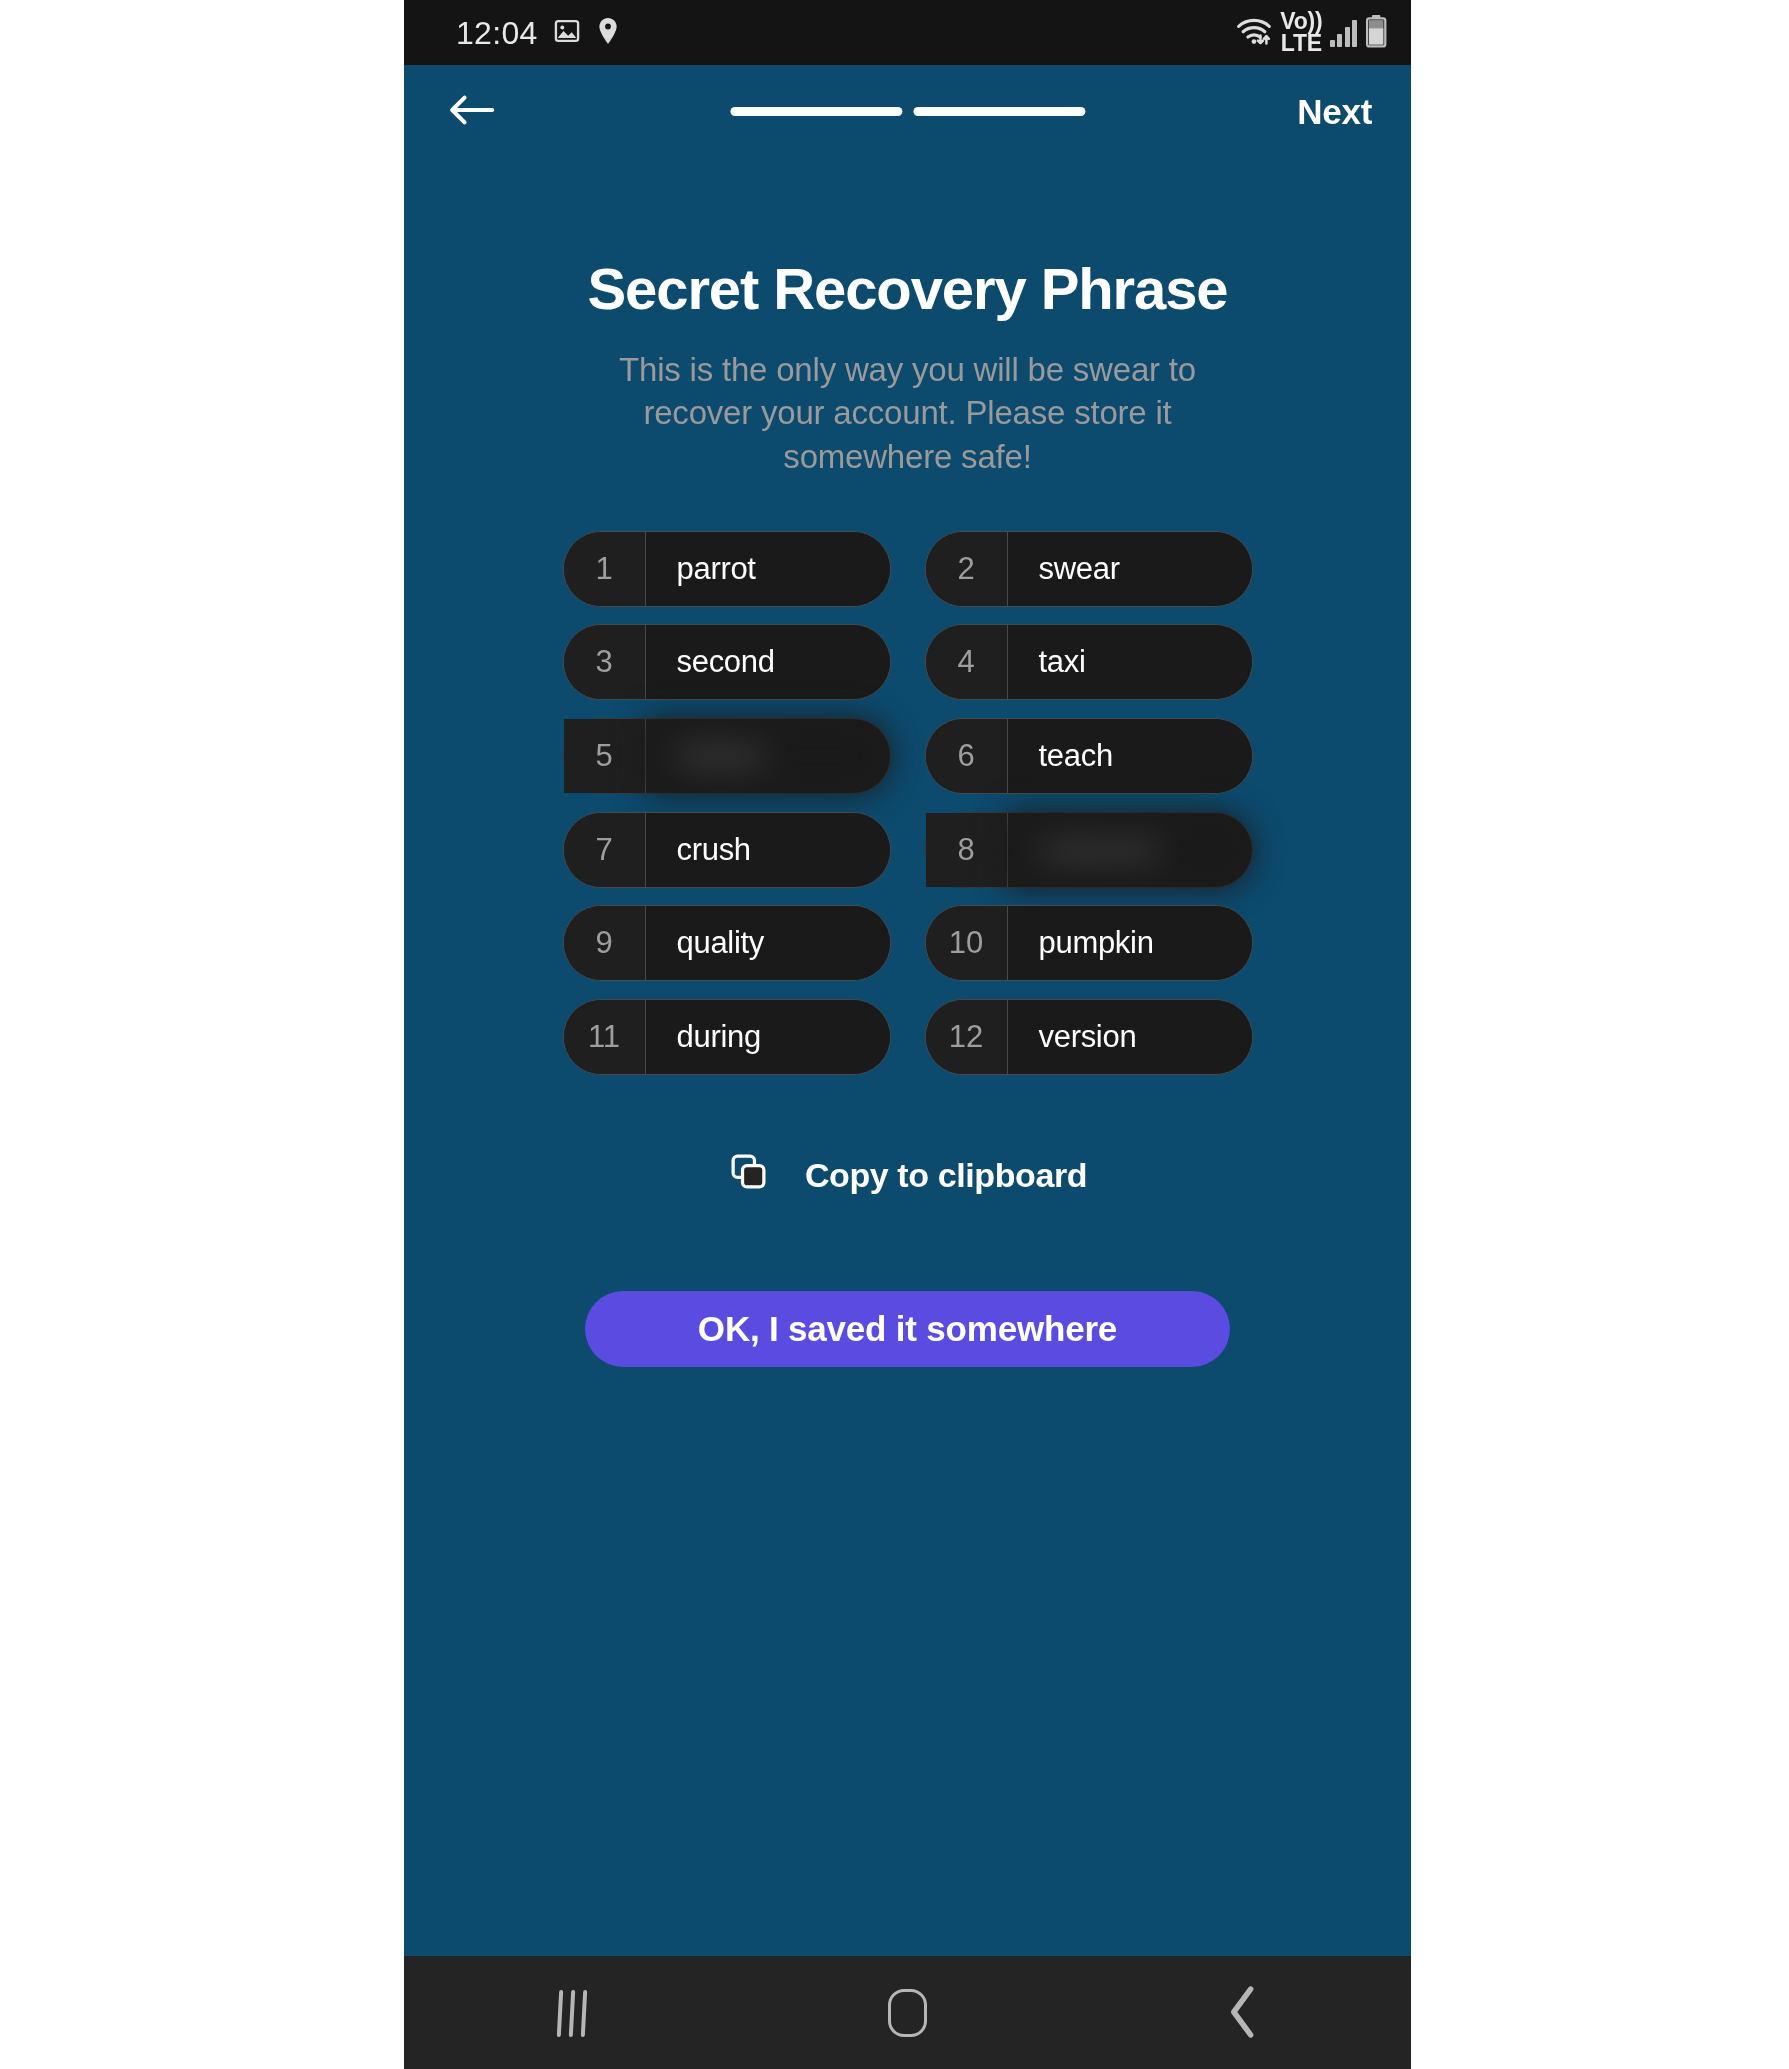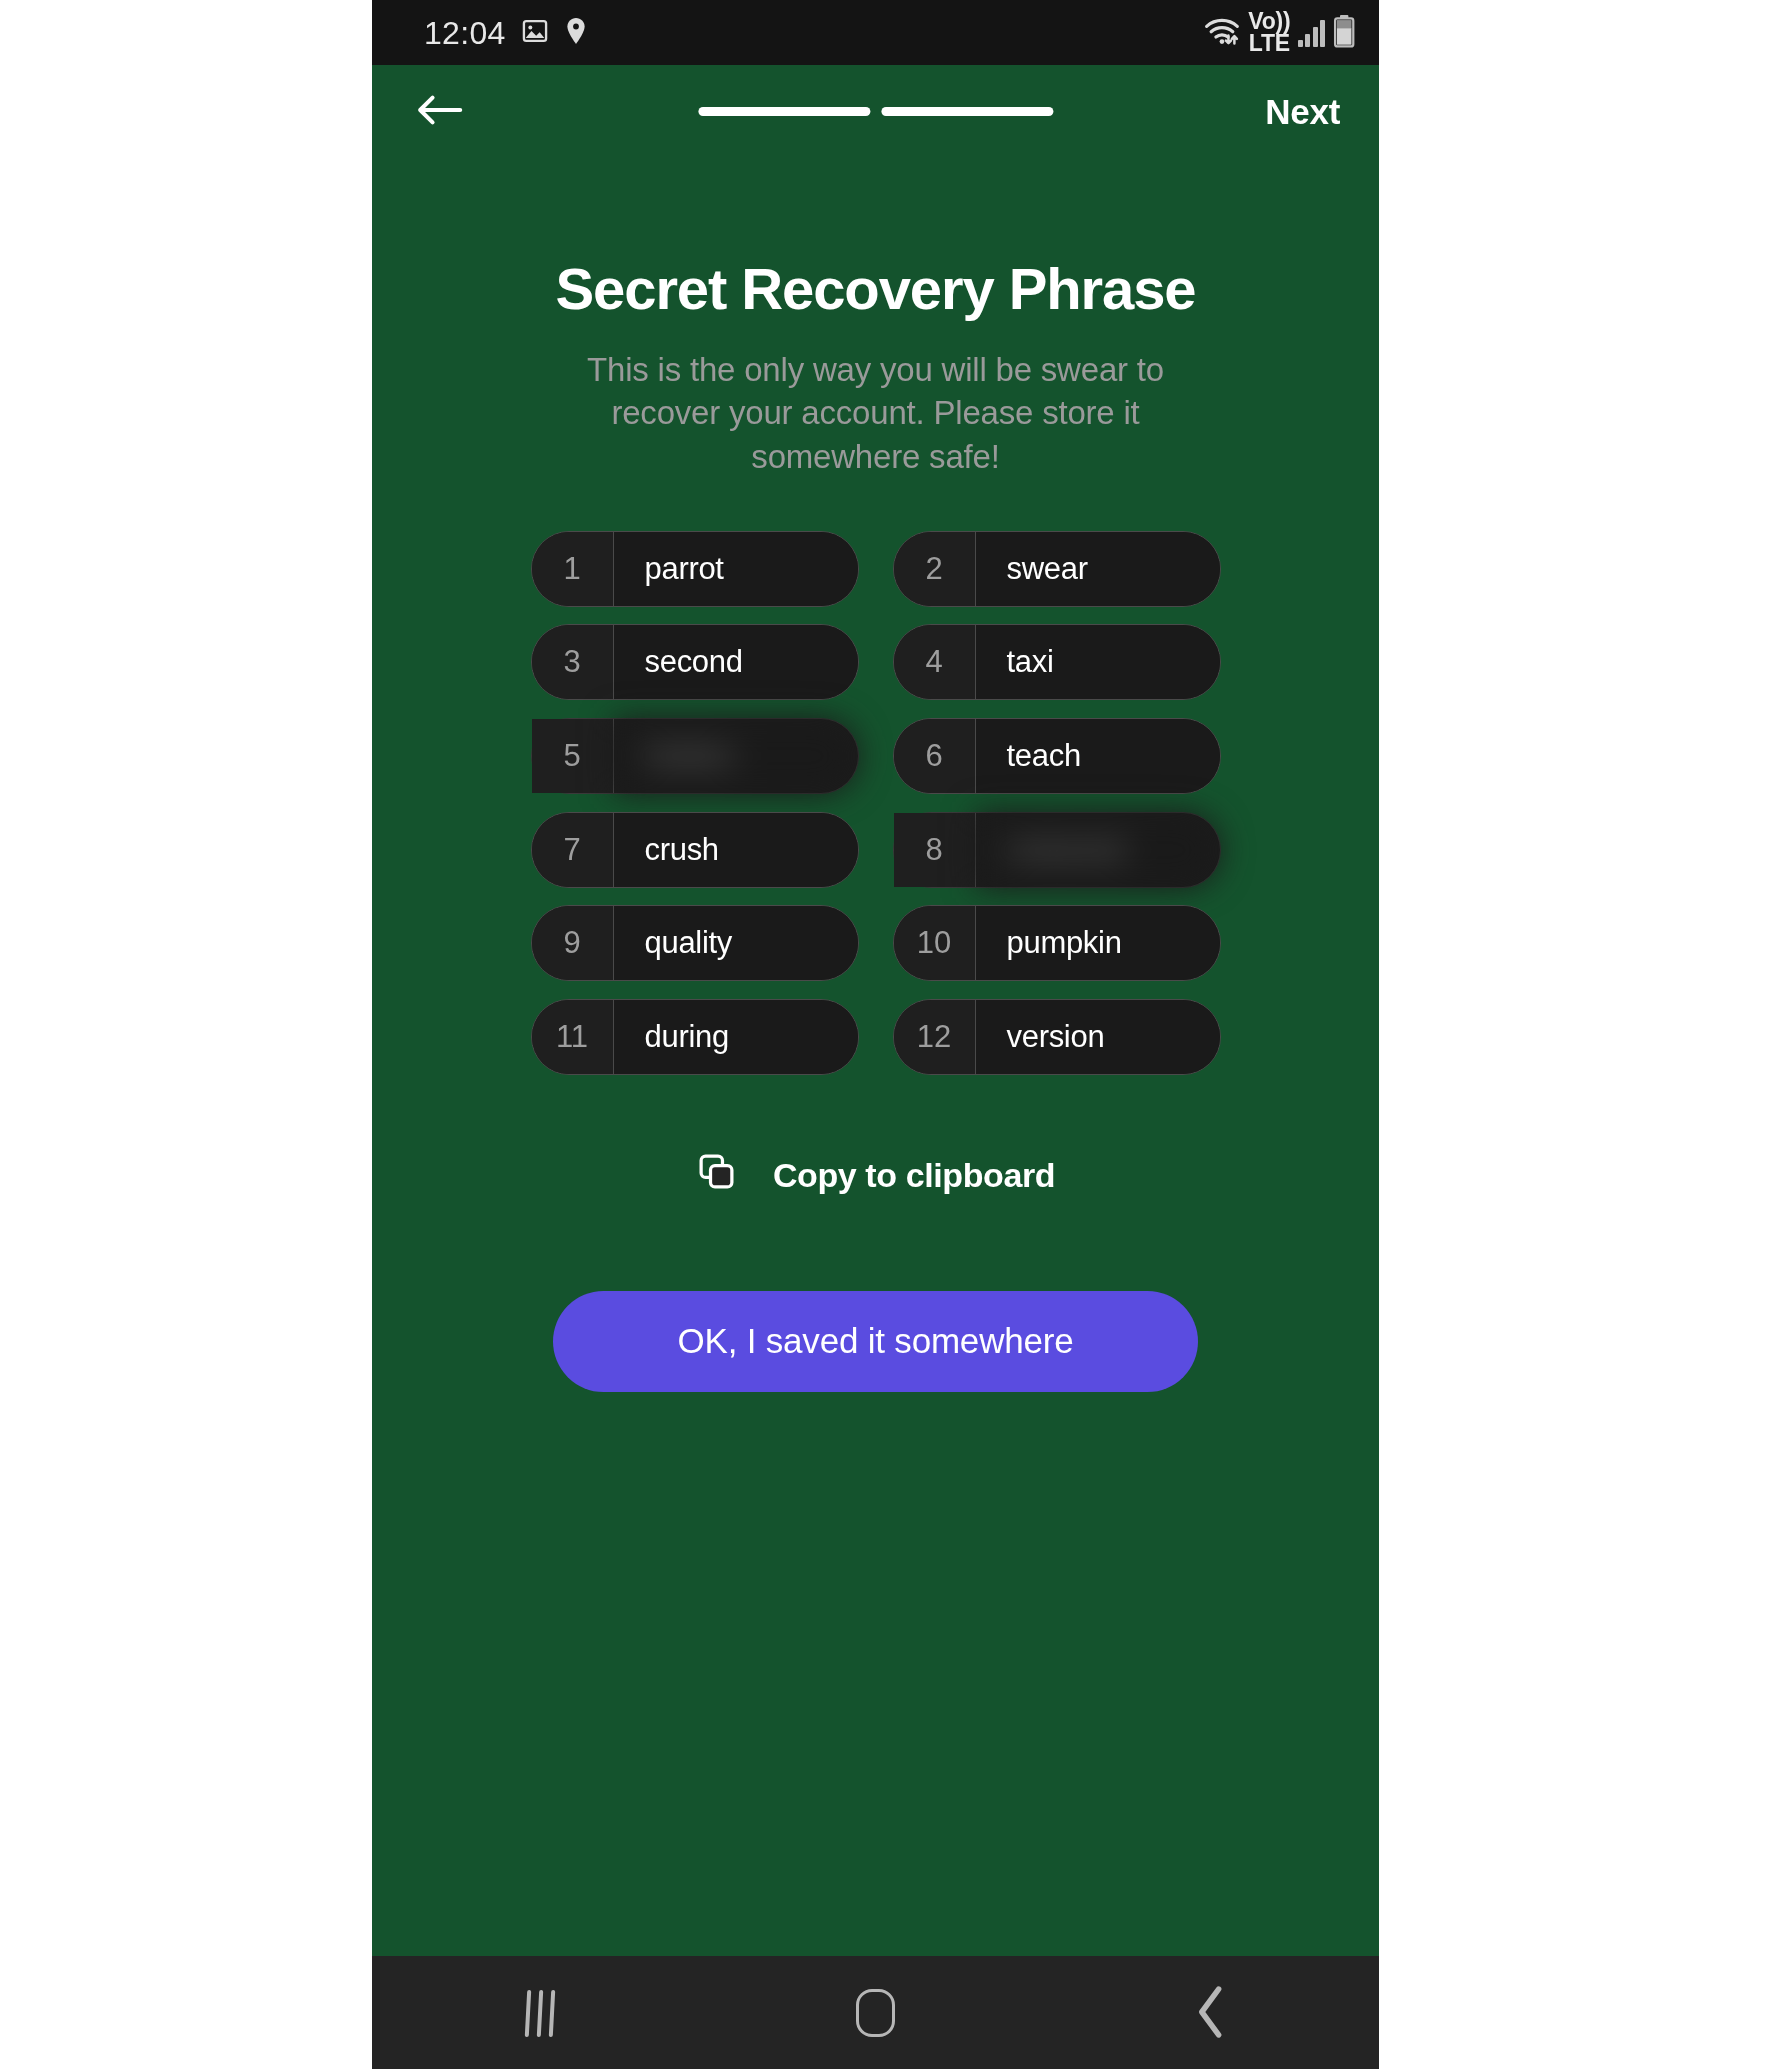--- a/index.html
+++ b/index.html
@@ -15,25 +15,25 @@
   #page {
     position: relative;
     width: 1790px;
     height: 2070px;
     background: #ffffff;
   }
 
   
   .phone {
     position: absolute;
-    left: 372px;
+    left: 404px;
     top: 0;
     width: 1007px;
     height: 2070px;
-    background: #14532d;
+    background: #0c4a6e;
     overflow: hidden;
   }
 
   
   .statusbar {
     position: relative;
     height: 65px;
     background: #141414;
     display: flex;
     align-items: center;
@@ -205,29 +205,29 @@
     color: #ffffff;
     font-size: 34px;
     font-weight: bold;
     letter-spacing: -0.4px;
   }
 
   
   .cta {
     margin: 88px auto 0;
     width: 645px;
-    height: 101px;
+    height: 76px;
     background: #5a4ce0;
     border-radius: 52px;
     display: flex;
     align-items: center;
     justify-content: center;
     color: #ffffff;
     font-size: 35px;
-    font-weight: normal;
+    font-weight: bold;
     letter-spacing: -0.2px;
     cursor: pointer;
     border: none;
     font-family: "Liberation Sans", sans-serif;
   }
 
   
   .androidnav {
     position: absolute;
     left: 0;

